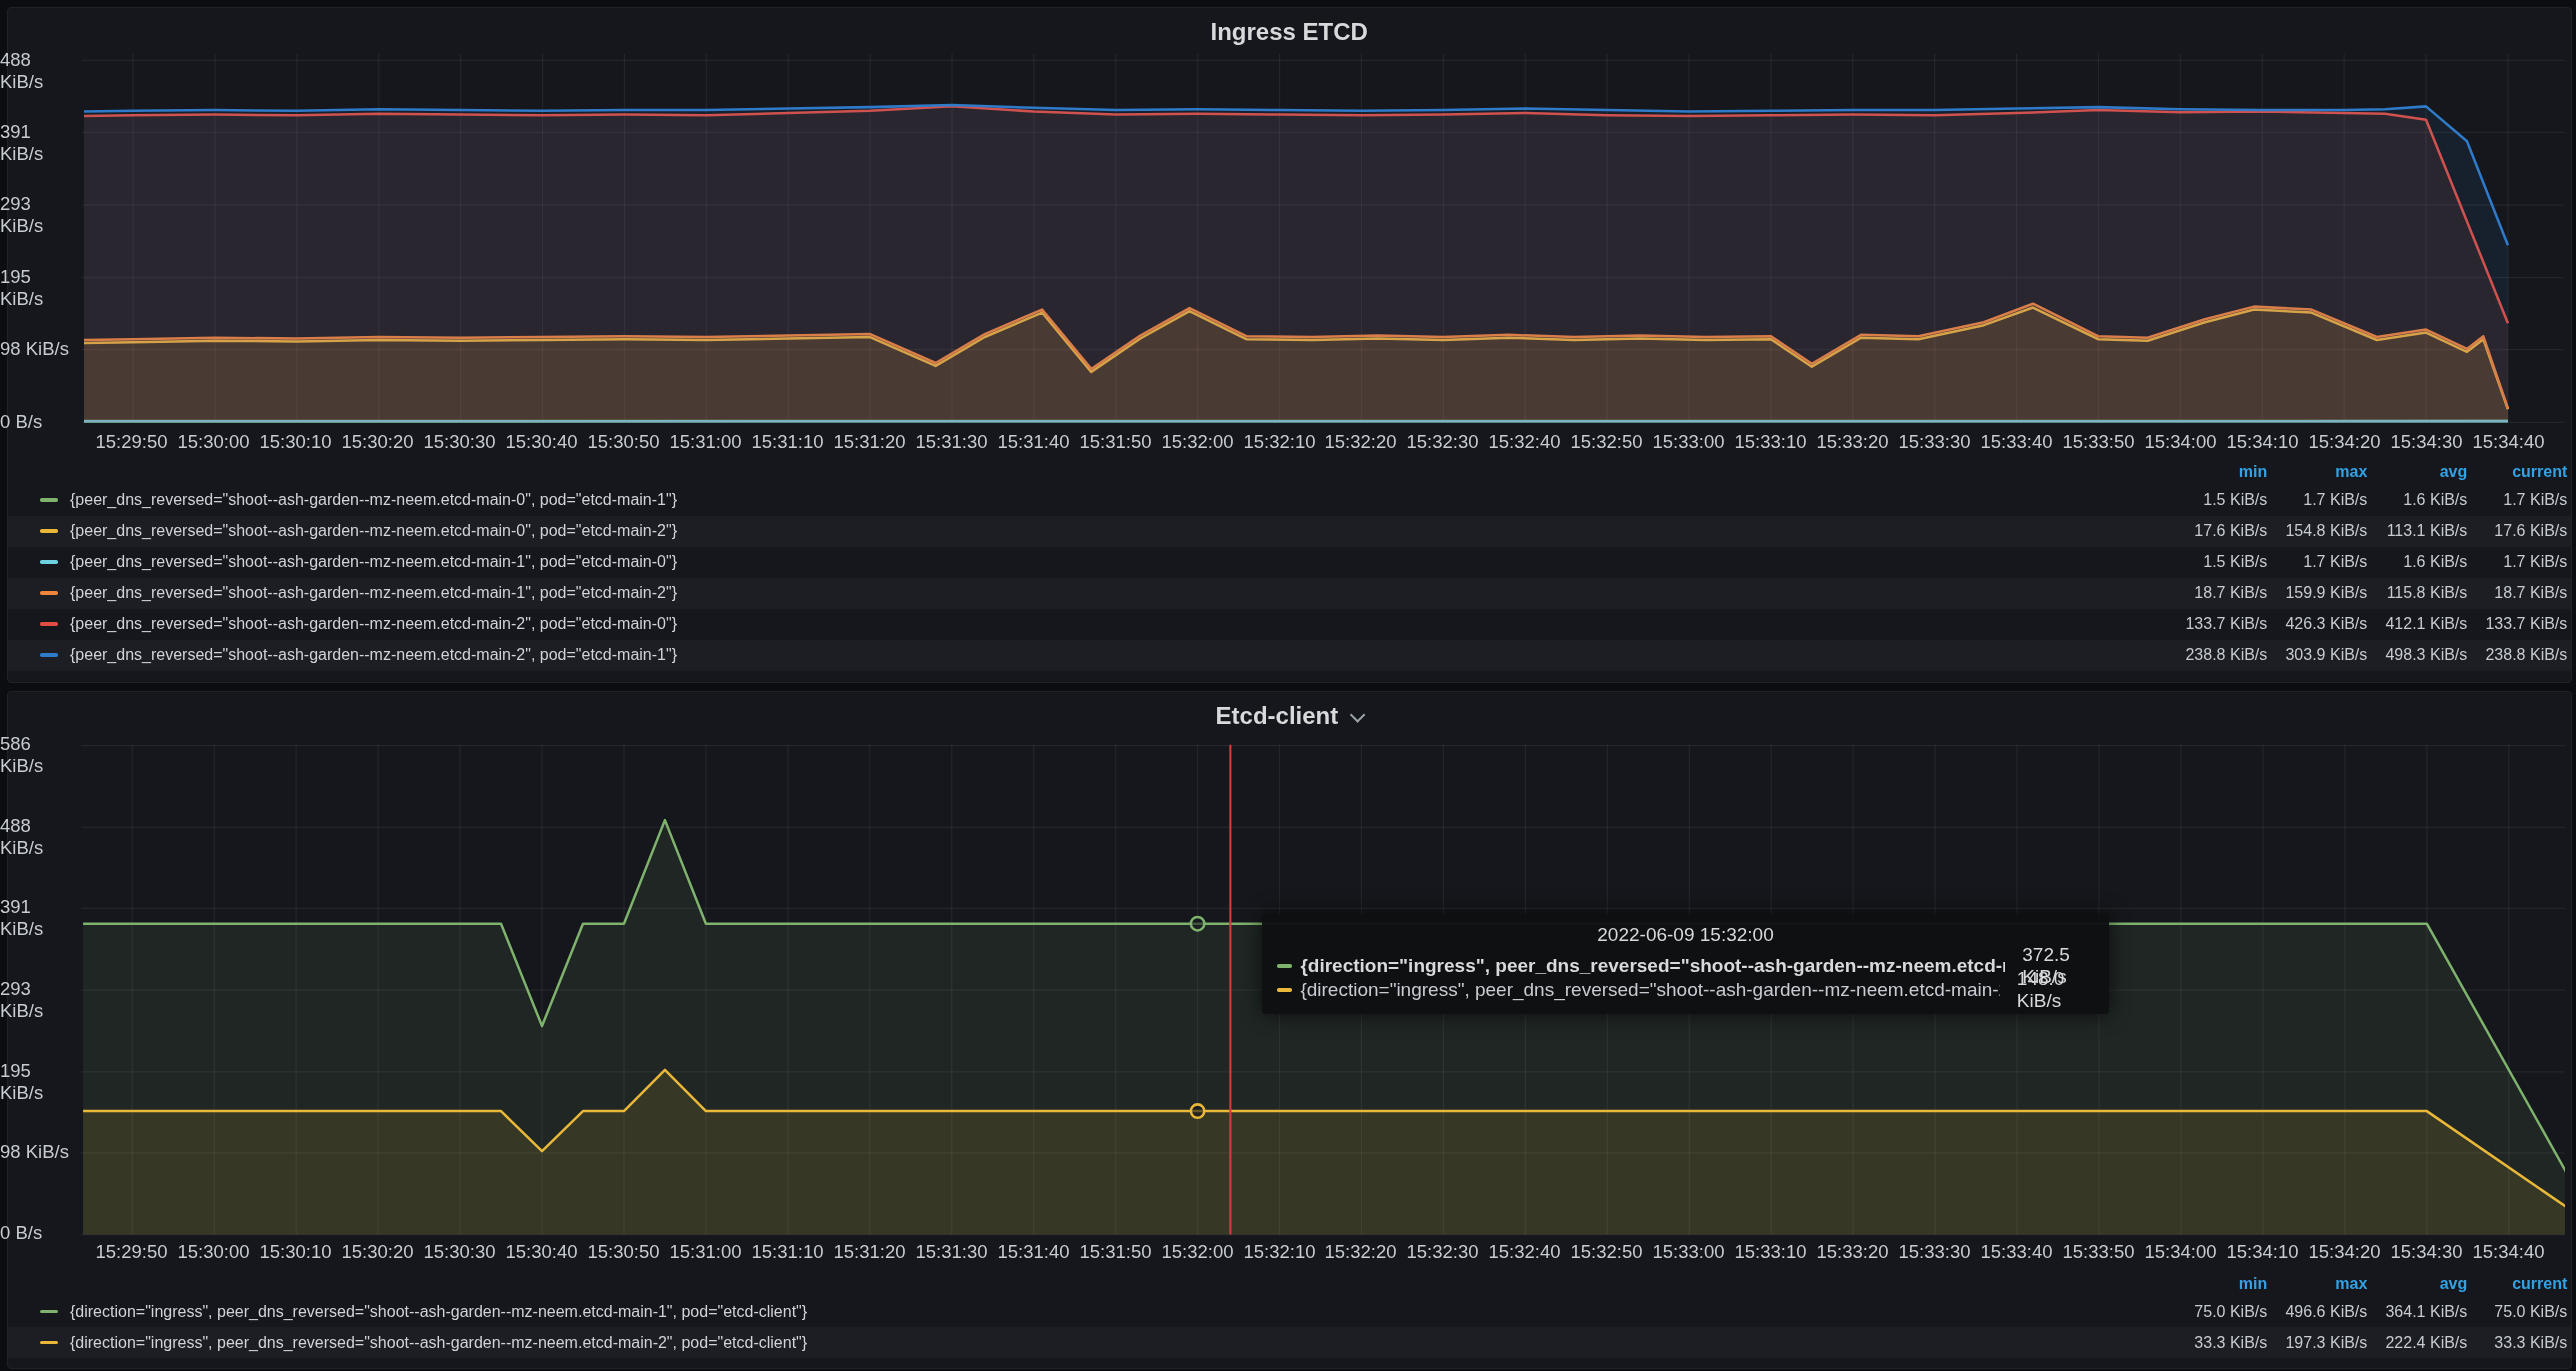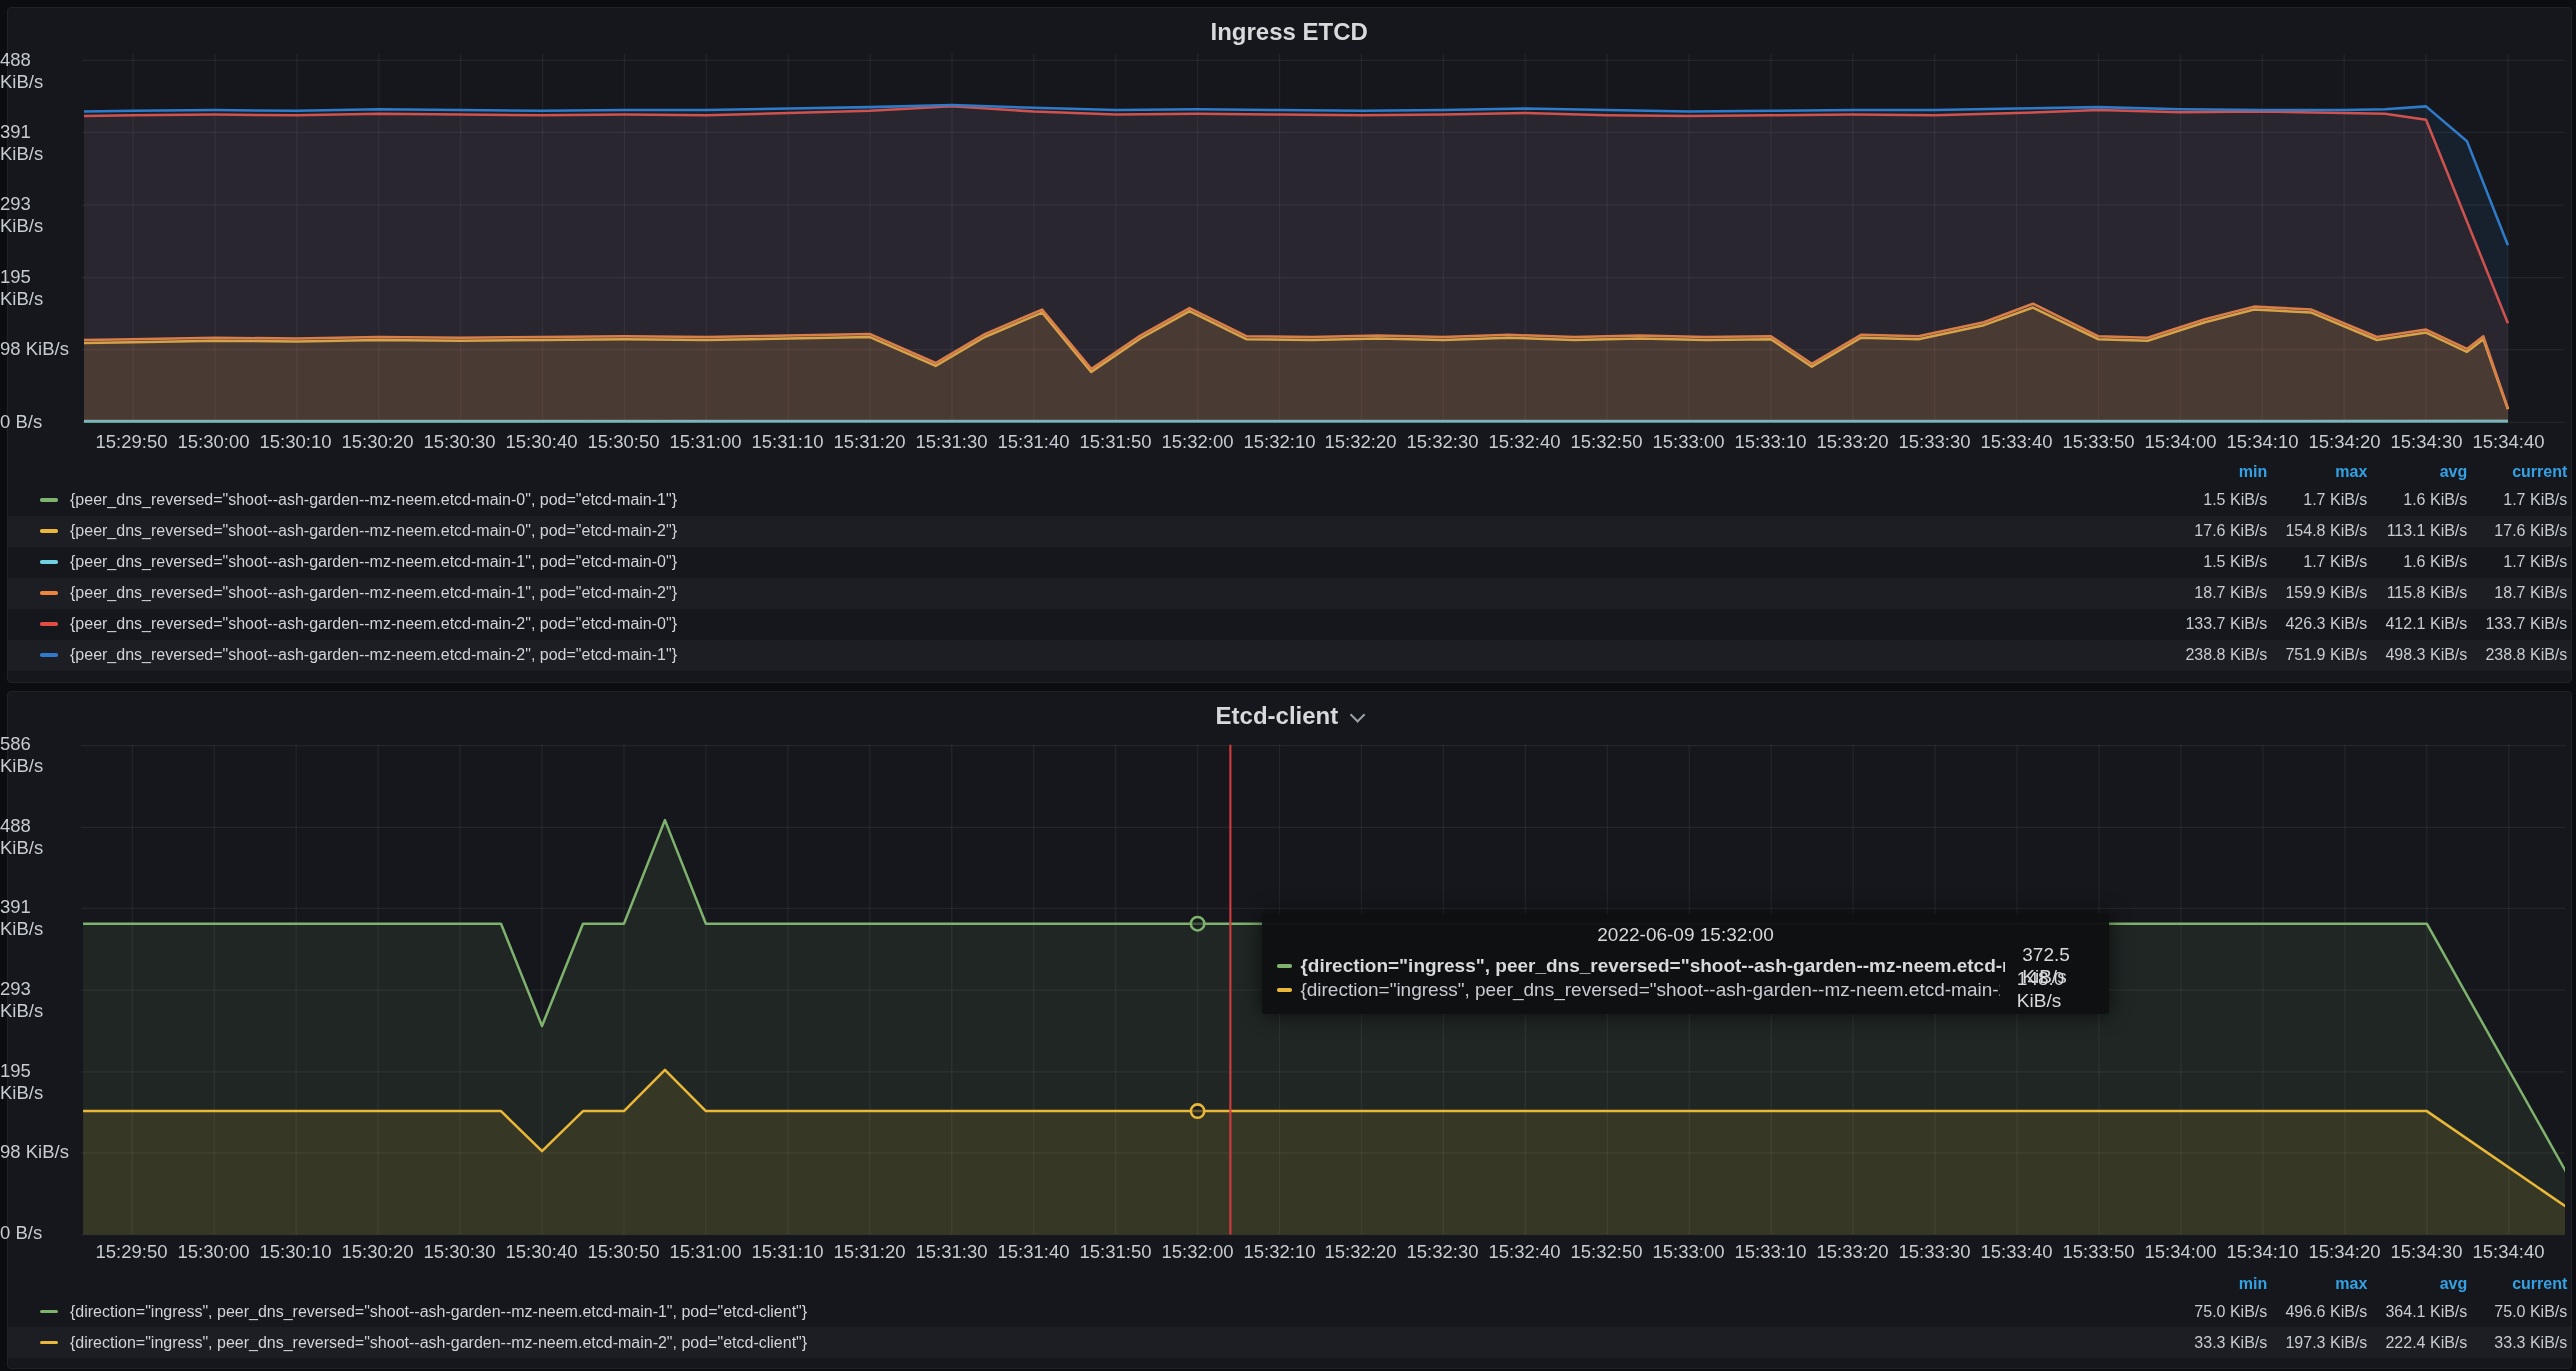--- a/index.html
+++ b/index.html
@@ -103,21 +103,21 @@
               <span>426.3 KiB/s</span>
               <span>412.1 KiB/s</span>
               <span>133.7 KiB/s</span>
             </span>
           </div>
           <div class="legend-row">
             <span class="dash" style="background: rgb(47, 123, 201);"></span>
             <span class="series-label">{peer_dns_reversed="shoot--ash-garden--mz-neem.etcd-main-2", pod="etcd-main-1"}</span>
             <span class="vals">
               <span>238.8 KiB/s</span>
-              <span>751.9 KiB/s</span>
+              <span>303.9 KiB/s</span>
               <span>498.3 KiB/s</span>
               <span>238.8 KiB/s</span>
             </span>
           </div>
         </div>
     </div>
   </section>
 
   <section class="panel" id="panel2">
     <div class="panel-title">

